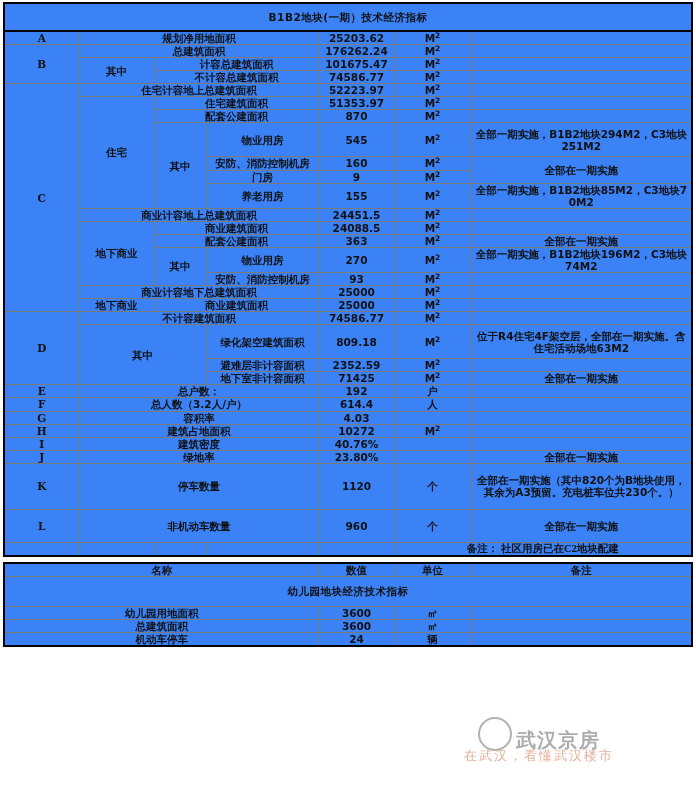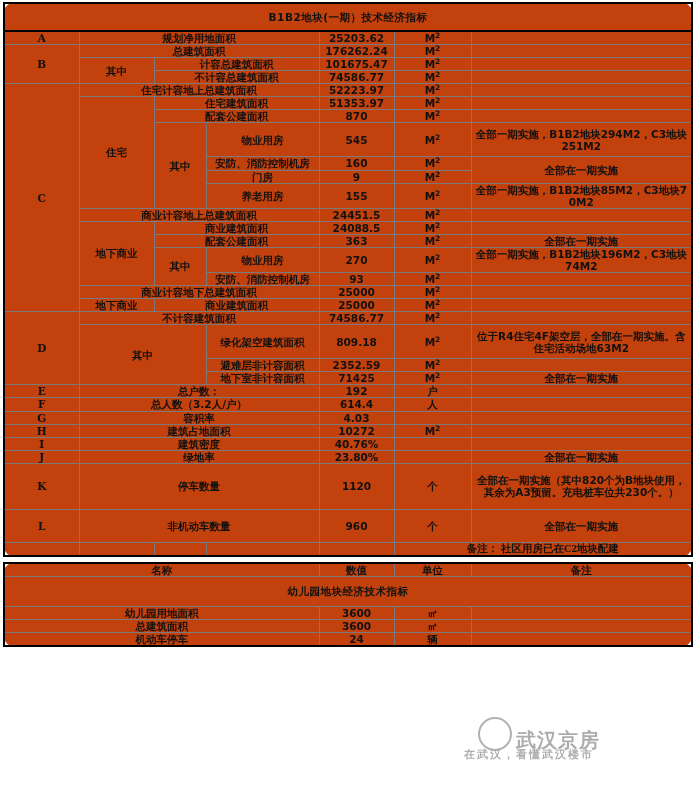--- a/index.html
+++ b/index.html
@@ -19,22 +19,21 @@
     width: 696px;
     height: 789px;
     position: relative;
     box-sizing: border-box;
     padding: 2px 3px 0 3px;
   }
   table.grid {
     border-collapse: collapse;
     table-layout: fixed;
     width: 690px;
-    background: #c2410c;
-    border-radius: 13px;
+    background: #3b82f6;
   }
   table.grid td {
     border: 1px solid #6e6e6e;
     font-size: 10.5px;
     font-weight: bold;
     text-align: center;
     vertical-align: middle;
     padding: 0 2px;
     line-height: 1.15;
     color: #111;
@@ -123,23 +122,23 @@
     font-size: 20px;
     font-weight: bold;
     color: #3b3b3b;
     letter-spacing: 1px;
     white-space: nowrap;
   }
   .wm-line2 {
     position: absolute;
     left: 6px;
     top: 34px;
-    font-size: 11px;
-    font-weight: bold;
-    color: #404040;
+    font-size: 13px;
+    font-weight: normal;
+    color: #c2410c;
     letter-spacing: 2px;
     white-space: nowrap;
   }
   .wm-logo {
     position: absolute;
     left: 20px;
     top: 4px;
     width: 30px;
     height: 30px;
     border-radius: 50%;

